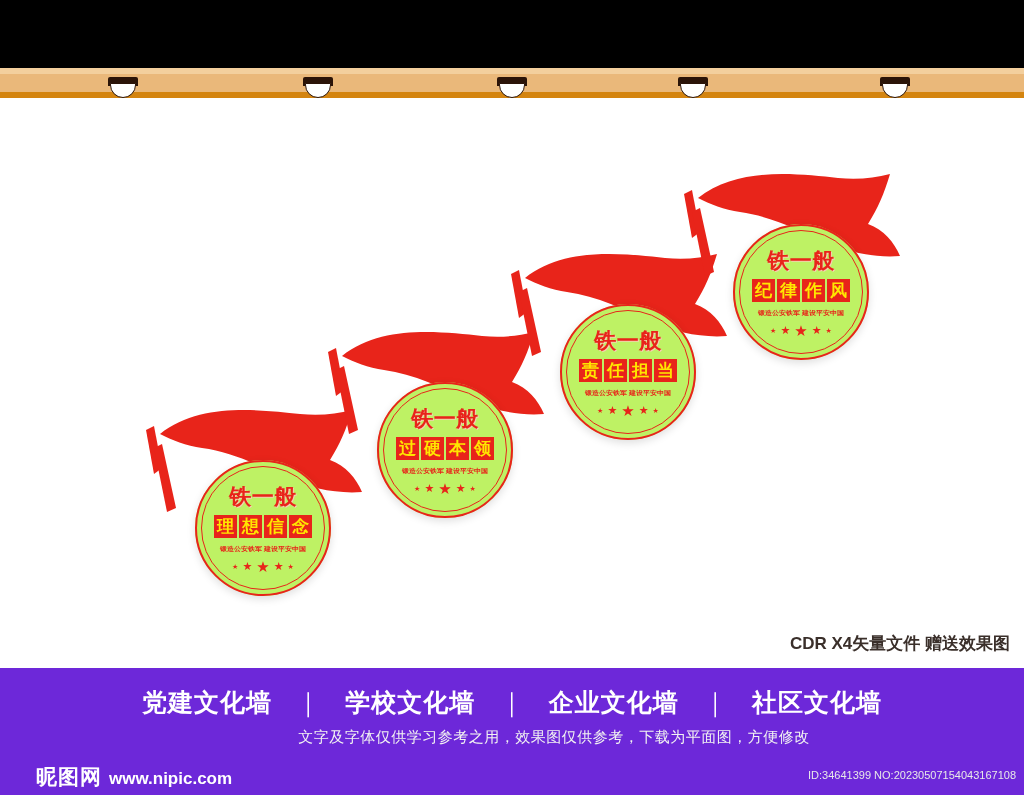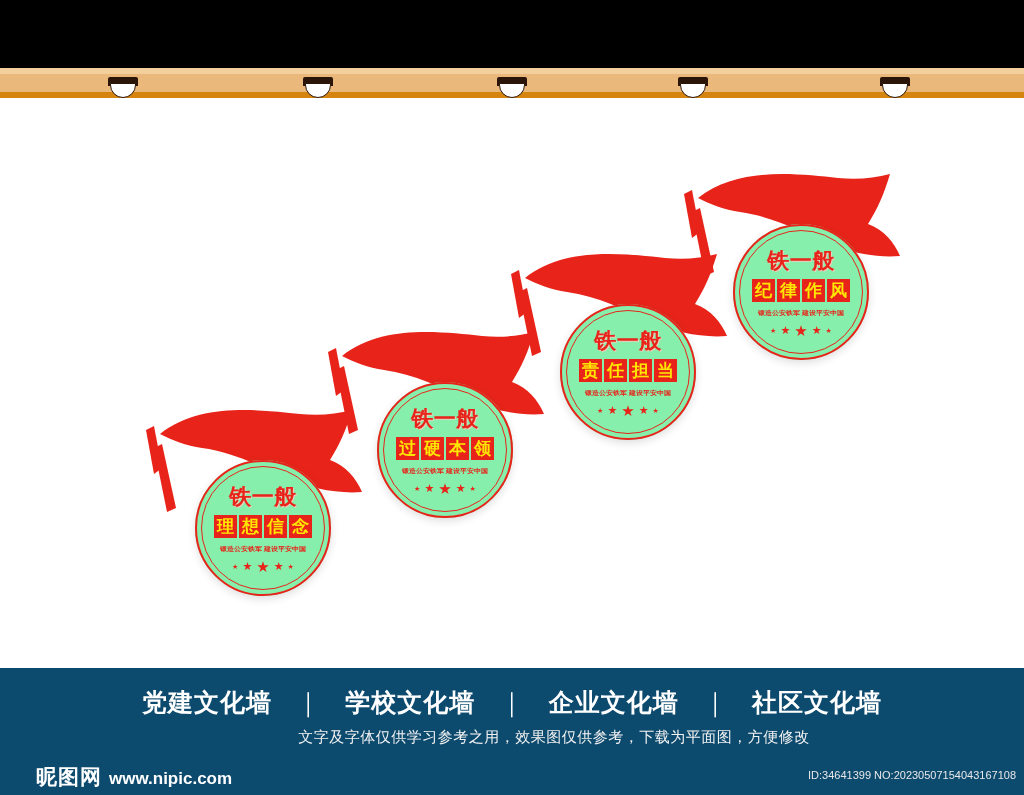--- a/index.html
+++ b/index.html
@@ -56,21 +56,21 @@
     position:absolute;
   }
   .flag-wrap{
     position:absolute;left:0;top:0;
   }
   .flag-svg{display:block;}
 
   .circle{
     position:absolute;
     border-radius:50%;
-    background:#86efac;
+    background:#bef264;
     box-shadow:0 3px 9px rgba(0,0,0,0.13);
   }
   .ring-outer{
     position:absolute;left:0;top:0;width:100%;height:100%;
     border-radius:50%;
     border:2px solid #e8241a;
     box-sizing:border-box;
   }
   .ring-inner{
     position:absolute;
@@ -118,21 +118,21 @@
   
   .cdr-note{
     position:absolute;
     color:#3a2f2a;
     font-weight:bold;
     white-space:nowrap;
   }
 
   
   .bottom-black{
-    position:absolute;left:0;top:668px;width:1024px;height:127px;background:#0c4a6e;
+    position:absolute;left:0;top:668px;width:1024px;height:127px;background:#6d28d9;
   }
   .bb-line1{
     position:absolute;left:0;top:18px;width:1024px;
     text-align:center;color:#ffffff;
     font-size:25px;font-weight:bold;letter-spacing:1px;
     white-space:nowrap;
   }
   .bb-line1 .sep{
     display:inline-block;
     margin:0 16px;
@@ -322,20 +322,21 @@
           <span style="font-size:7px;">★</span>
           <span style="font-size:11px;margin-left:4px;">★</span>
           <span style="font-size:15px;margin-left:4px;">★</span>
           <span style="font-size:11px;margin-left:4px;">★</span>
           <span style="font-size:7px;margin-left:4px;">★</span>
         </div>
       </div>
     </div>
   </div>
 
+  <div class="cdr-note" style="right:14px;top:632px;font-size:17px;">CDR X4矢量文件  赠送效果图</div>
 
   <div class="bottom-black">
     <div class="bb-line1">
       <span>党建文化墙</span>
       <span class="sep">｜</span>
       <span>学校文化墙</span>
       <span class="sep">｜</span>
       <span>企业文化墙</span>
       <span class="sep">｜</span>
       <span>社区文化墙</span>

